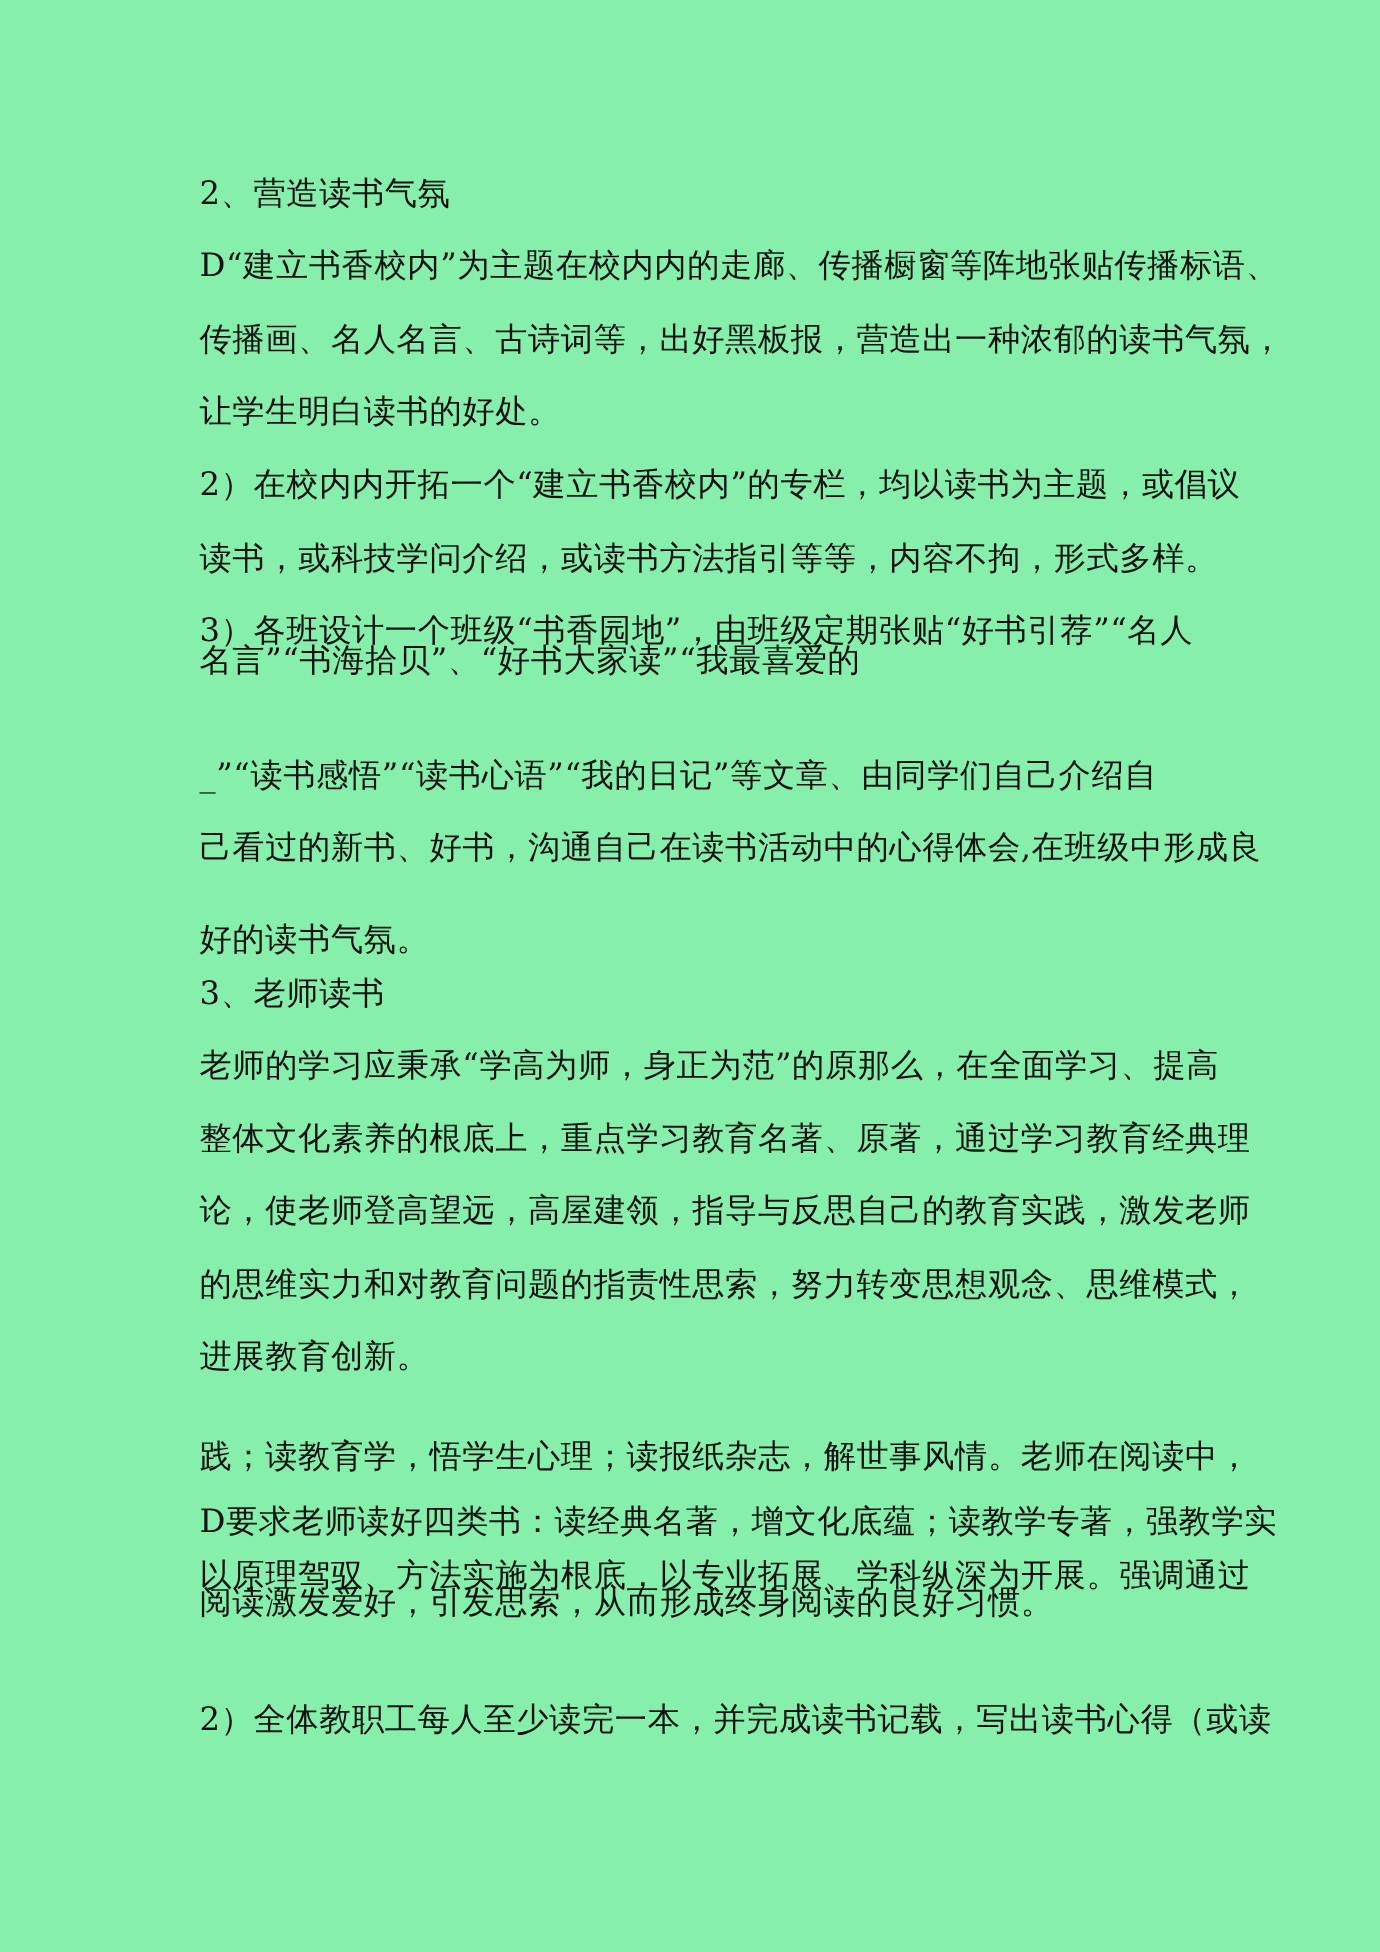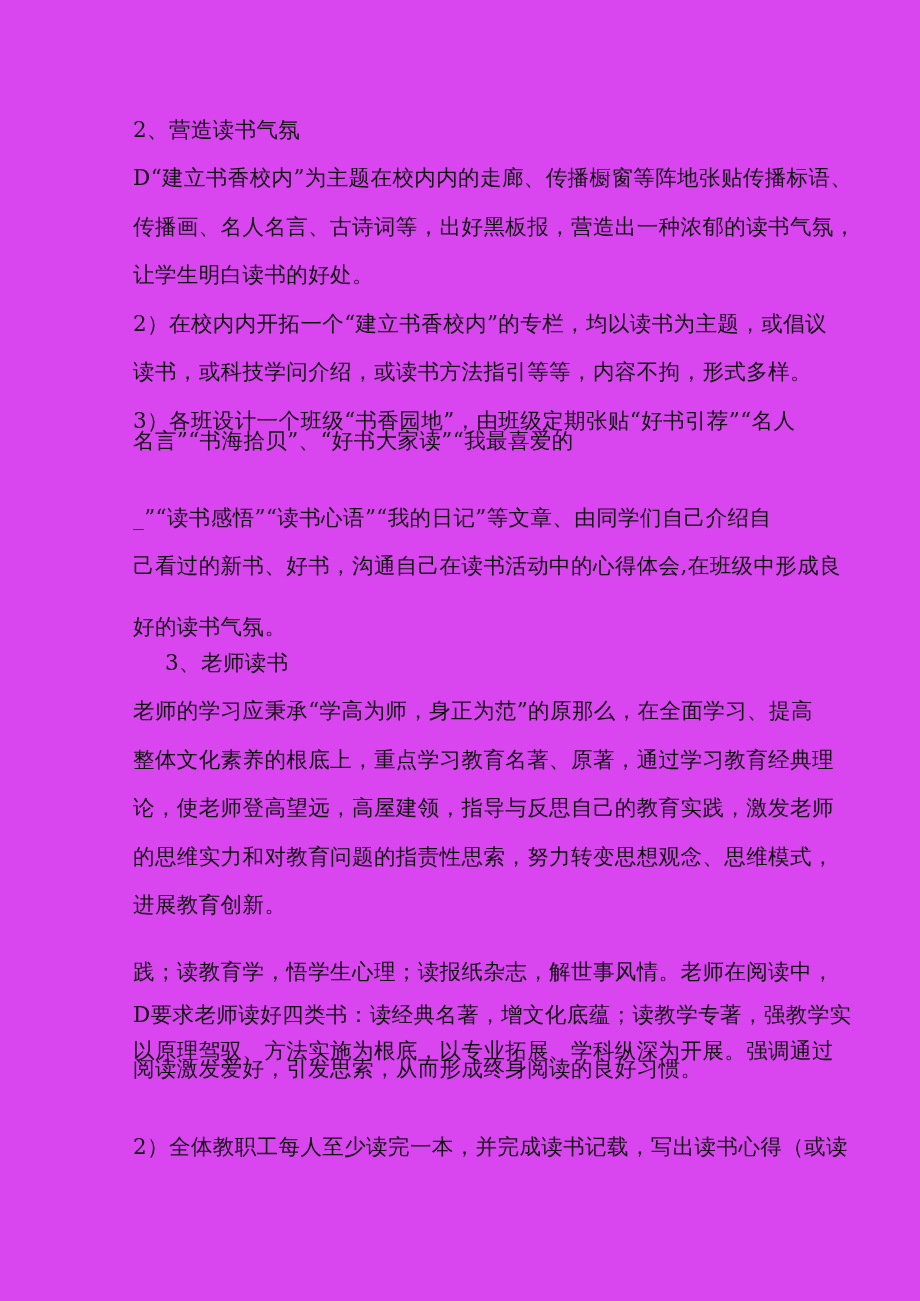--- a/index.html
+++ b/index.html
@@ -13,21 +13,21 @@
       position: relative;
       overflow: hidden;
       font-family: "DejaVu Serif", "Liberation Serif", serif;
       color: #111111;
     }
     .page {
       position: absolute;
       left: 0; top: 0;
       width: 920px;
       height: 1301px;
-      background: #d946ef;
+      background: #86efac;
     }
     .content {
       position: absolute;
       left: 133px;
       top: 0;
       width: 670px;
     }
     .line {
       position: absolute;
       left: 0;
@@ -46,21 +46,21 @@
     <div class="line" style="top: 165px; text-align: center;">D“建立书香校内”为主题在校内内的走廊、传播橱窗等阵地张贴传播标语、</div>
     <div class="line" style="top: 214px;">传播画、名人名言、古诗词等，出好黑板报，营造出一种浓郁的读书气氛，</div>
     <div class="line" style="top: 262px;">让学生明白读书的好处。</div>
     <div class="line" style="top: 311px;">2）在校内内开拓一个“建立书香校内”的专栏，均以读书为主题，或倡议</div>
     <div class="line" style="top: 359px; font-family: Liberation Serif, serif;">读书，或科技学问介绍，或读书方法指引等等，内容不拘，形式多样。</div>
     <div class="line" style="top: 408px;">3）各班设计一个班级“书香园地”，由班级定期张贴“好书引荐”“名人</div>
     <div class="line" style="top: 428px;">名言”“书海拾贝”、“好书大家读”“我最喜爱的</div>
     <div class="line" style="top: 505px;">_”“读书感悟”“读书心语”“我的日记”等文章、由同学们自己介绍自</div>
     <div class="line" style="top: 553px;">己看过的新书、好书，沟通自己在读书活动中的心得体会,在班级中形成良</div>
     <div class="line" style="top: 602px; margin-top: 12px;">好的读书气氛。</div>
-    <div class="line" style="top: 650px; margin-left: 32px;">3、老师读书</div>
+    <div class="line" style="top: 650px;">3、老师读书</div>
     <div class="line" style="top: 698px;">老师的学习应秉承“学高为师，身正为范”的原那么，在全面学习、提高</div>
     <div class="line" style="top: 747px;">整体文化素养的根底上，重点学习教育名著、原著，通过学习教育经典理</div>
     <div class="line" style="top: 795px;">论，使老师登高望远，高屋建领，指导与反思自己的教育实践，激发老师</div>
     <div class="line" style="top: 844px;">的思维实力和对教育问题的指责性思索，努力转变思想观念、思维模式，</div>
     <div class="line" style="top: 892px;">进展教育创新。</div>
     <div class="line" style="top: 956px; margin-top: 46px;">D要求老师读好四类书：读经典名著，增文化底蕴；读教学专著，强教学实</div>
     <div class="line" style="top: 959px;">践；读教育学，悟学生心理；读报纸杂志，解世事风情。老师在阅读中，</div>
     <div class="line" style="top: 1038px;">以原理驾驭、方法实施为根底，以专业拓展、学科纵深为开展。强调通过</div>
     <div class="line" style="top: 1056px;">阅读激发爱好，引发思索，从而形成终身阅读的良好习惯。</div>
     <div class="line" style="top: 1134px;">2）全体教职工每人至少读完一本，并完成读书记载，写出读书心得（或读</div>

